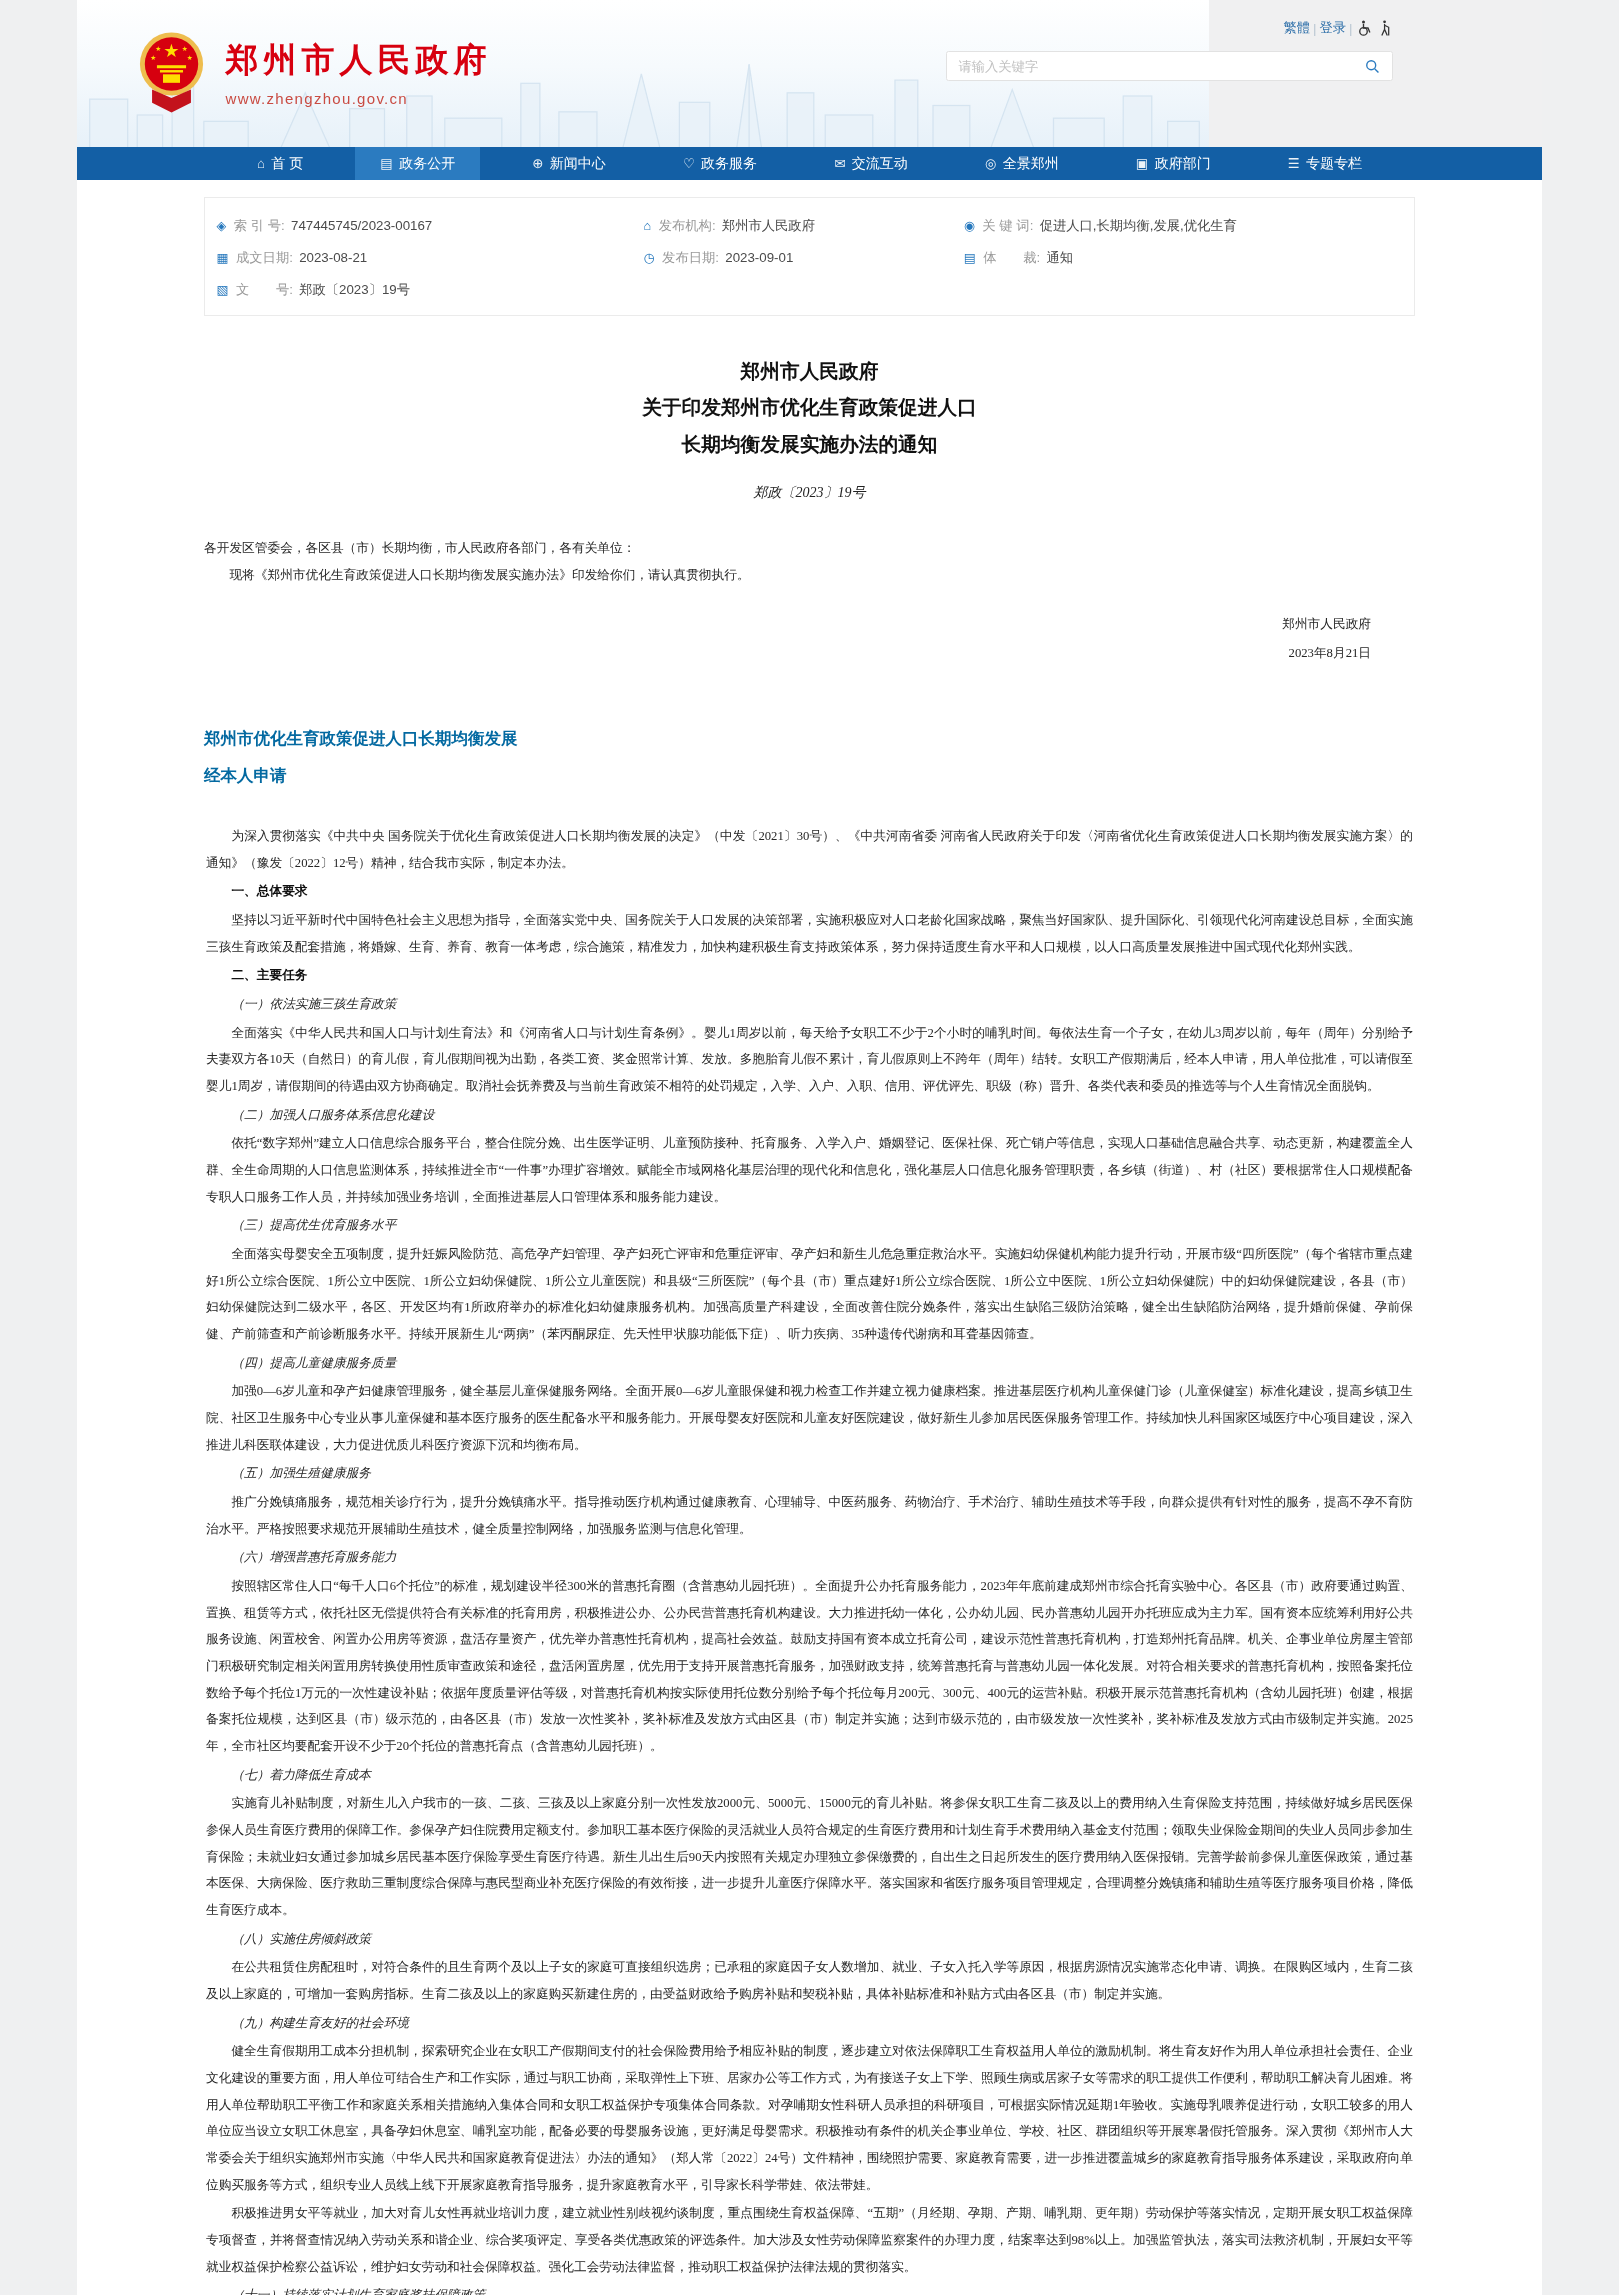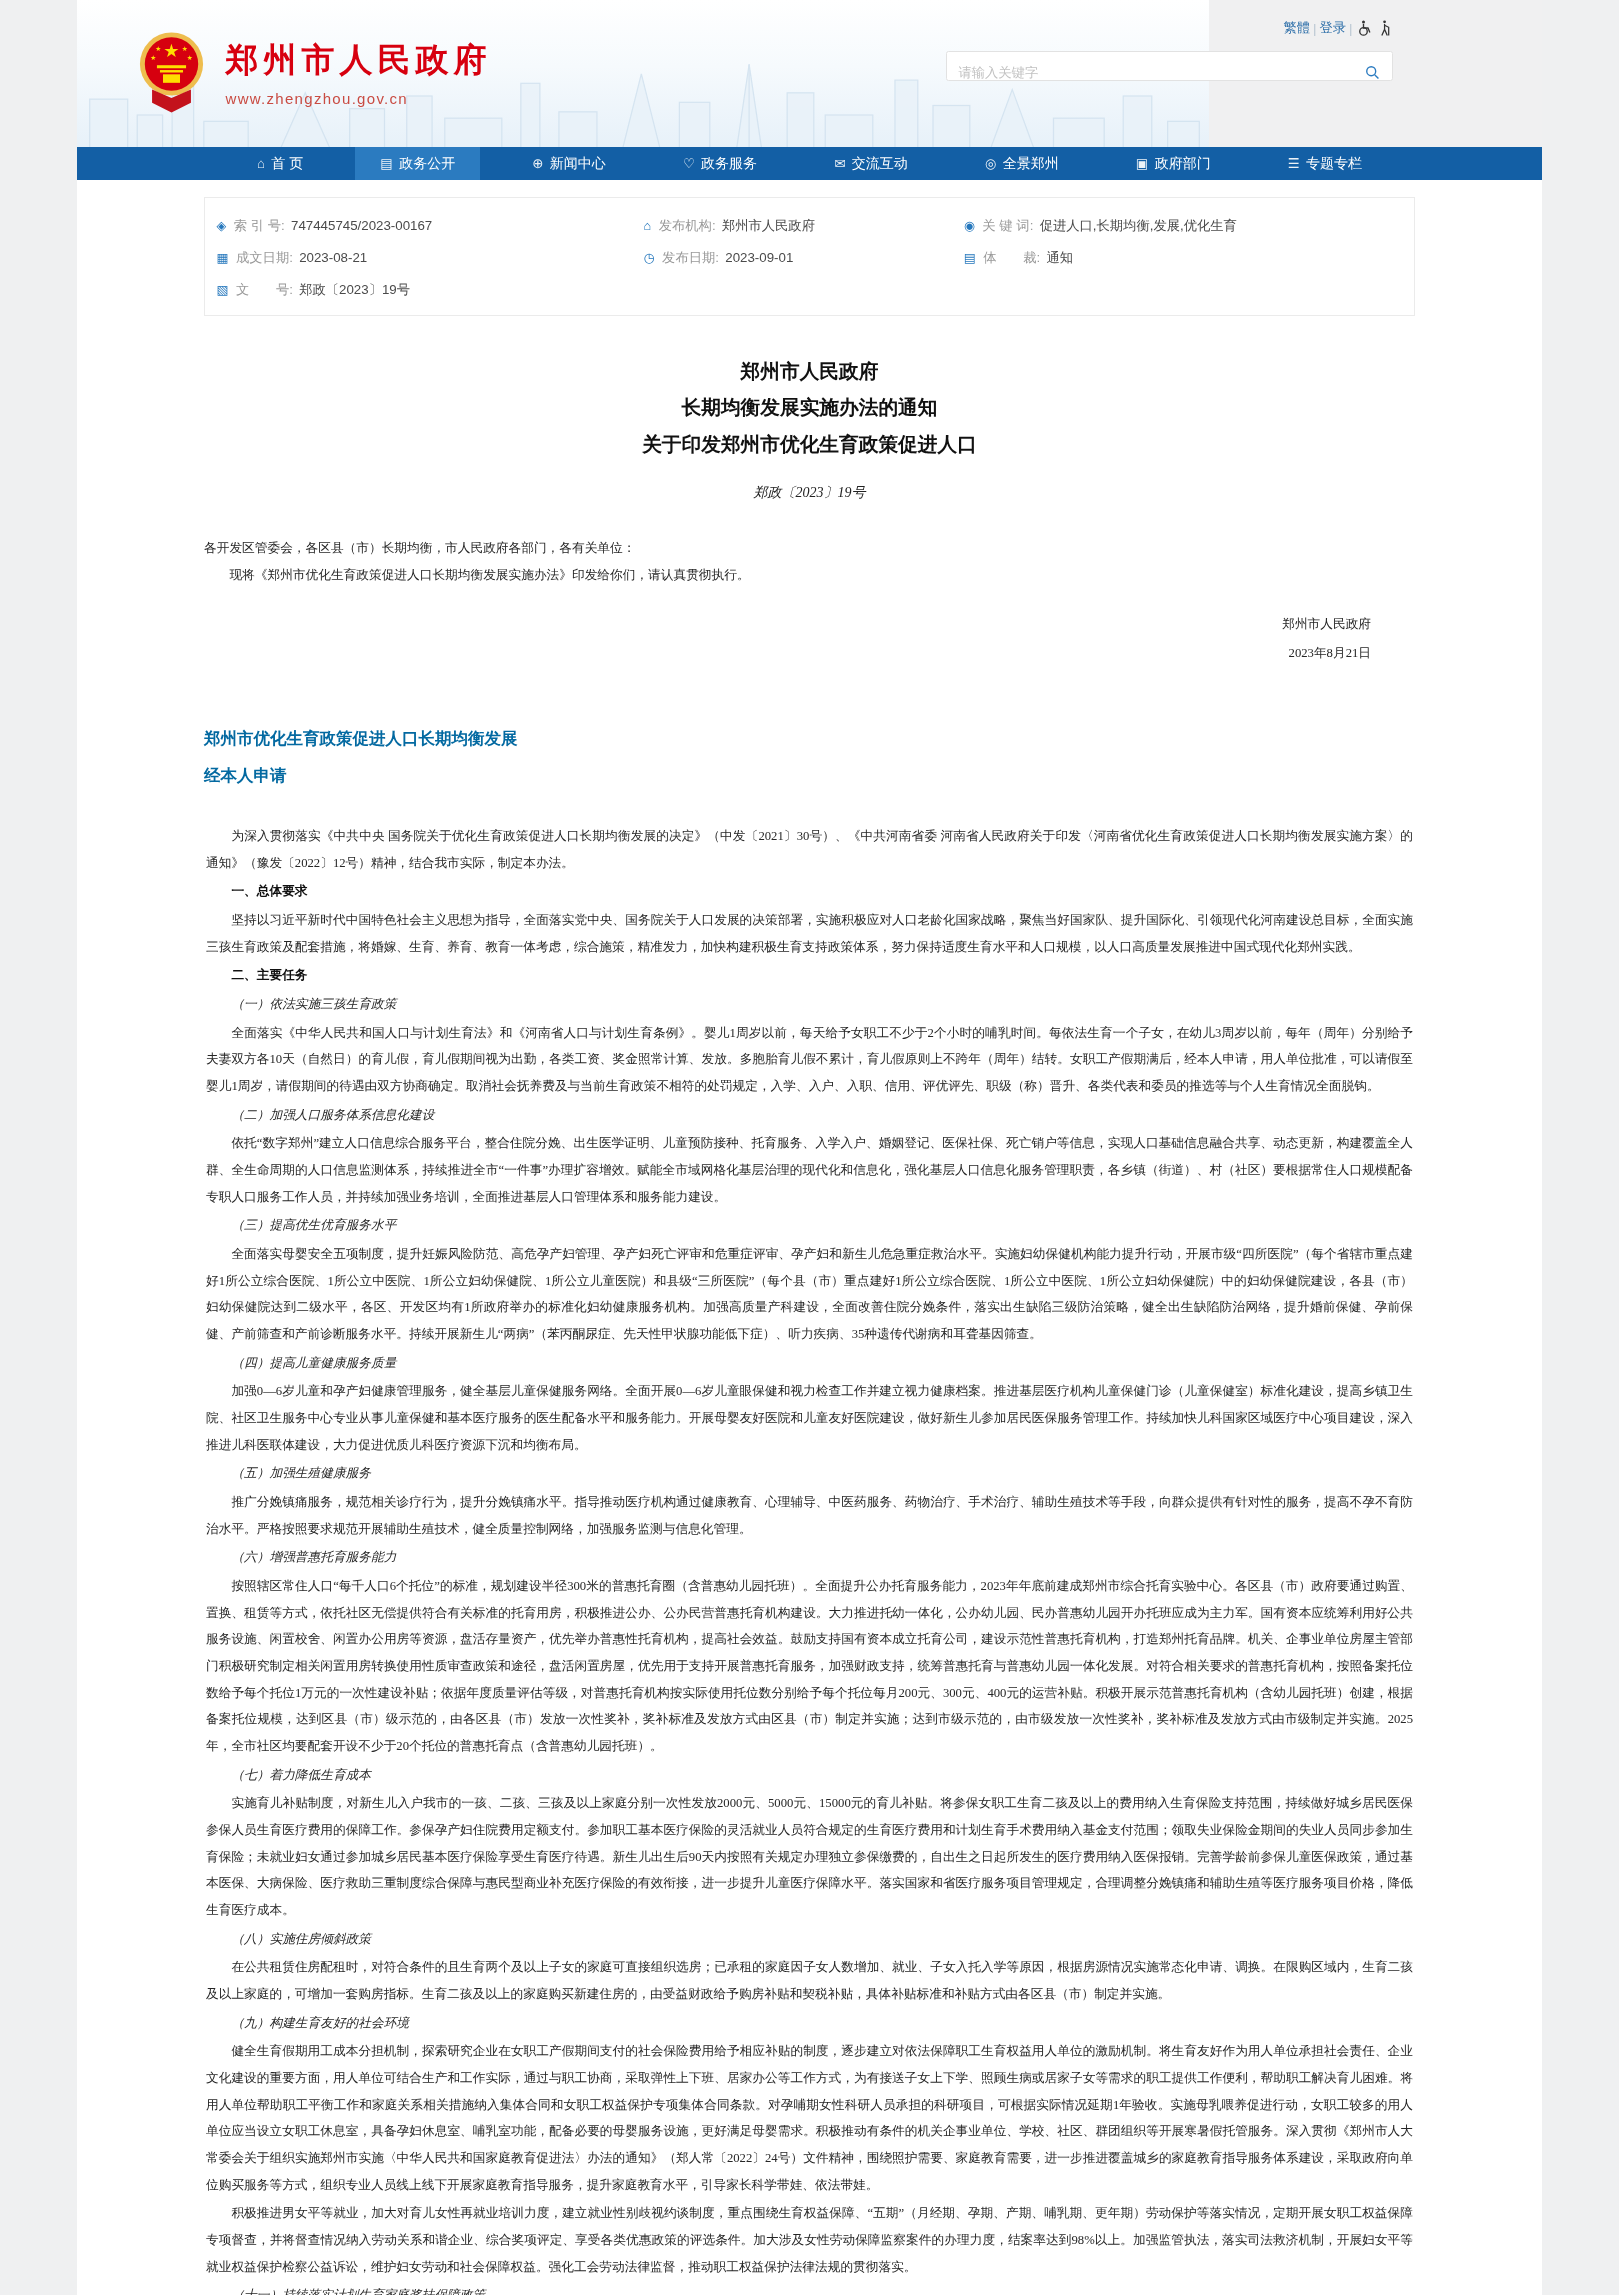--- a/index.html
+++ b/index.html
@@ -10,21 +10,21 @@
   .header { position:relative; height:147px; background:linear-gradient(180deg,#ffffff 0%,#f6fafd 45%,#e7f1f9 100%); overflow:hidden; }
   .header-right-panel { position:absolute; top:0; right:0; width:333px; height:147px; background:#f0f0f1; }
   .skyline { position:absolute; left:0; bottom:-2.5px; width:1135px; height:89px; opacity:.8; }
   .logo { position:absolute; left:57px; top:30px; display:flex; align-items:center; gap:16.5px; }
   .logo-text .cn { font-family:"Liberation Serif","DejaVu Serif",serif; font-weight:bold; font-size:33px; letter-spacing:5px; color:#d7000f; }
   .logo-text .en { margin-top:6.3px; font-size:15px; letter-spacing:1.3px; color:#c94b42; }
   .utility { position:absolute; top:19px; right:149px; display:flex; align-items:center; gap:3px; font-size:13.3px; color:#2b6da8; }
   .utility a { color:#2b6da8; text-decoration:none; cursor:pointer; }
   .utility .sep { color:#b9c6d2; }
   .utility svg { display:block; }
-  .search-box { position:absolute; top:51px; right:149px; width:447px; height:30px; background:#fff; border:0.6px solid #e2e2e2; border-radius:2.5px; display:flex; align-items:flex-end; padding:0 11.4px; }
+  .search-box { position:absolute; top:51px; right:149px; width:447px; height:30px; background:#fff; border:0.6px solid #e2e2e2; border-radius:2.5px; display:flex; align-items:center; padding:0 11.4px; }
   .search-input { flex:1; border:none; outline:none; font-size:13.3px; color:#333; background:transparent; font-family:inherit; }
   .search-input::placeholder { color:#c2c2c2; }
   .search-btn { width:25px; display:flex; justify-content:flex-end; cursor:pointer; }
 
   
   .nav { height:33px; background:#135fa5; display:flex; justify-content:space-between; padding:0 155px; }
   .nav-item { display:flex; align-items:center; gap:6.3px; color:#fff; font-size:14px; text-decoration:none; padding:0 25px; cursor:pointer; }
   .nav-item.active { background:#2b7bc0; }
   .nav-ic { font-size:13.3px; opacity:.92; }
 
@@ -217,22 +217,22 @@
         <span class="meta-label">文　　号</span>
         <span class="meta-colon">:</span>
         <span class="meta-value">郑政〔2023〕19号</span>
       </div>
       </div>
 
     <div class="doc">
       <div class="doc-title">
 
       <div>郑州市人民政府</div>
+          <div>关于印发郑州市优化生育政策促进人口</div>
           <div>长期均衡发展实施办法的通知</div>
-          <div>关于印发郑州市优化生育政策促进人口</div>
         </div>
 
       <div class="doc-number">郑政〔2023〕19号</div>
 
       <p class="doc-salutation">各开发区管委会，各区县（市）长期均衡，市人民政府各部门，各有关单位：</p>
       <p class="doc-intro">现将《郑州市优化生育政策促进人口长期均衡发展实施办法》印发给你们，请认真贯彻执行。</p>
 
       <div class="doc-sign">
         <div>郑州市人民政府</div>
         <div>2023年8月21日</div>

